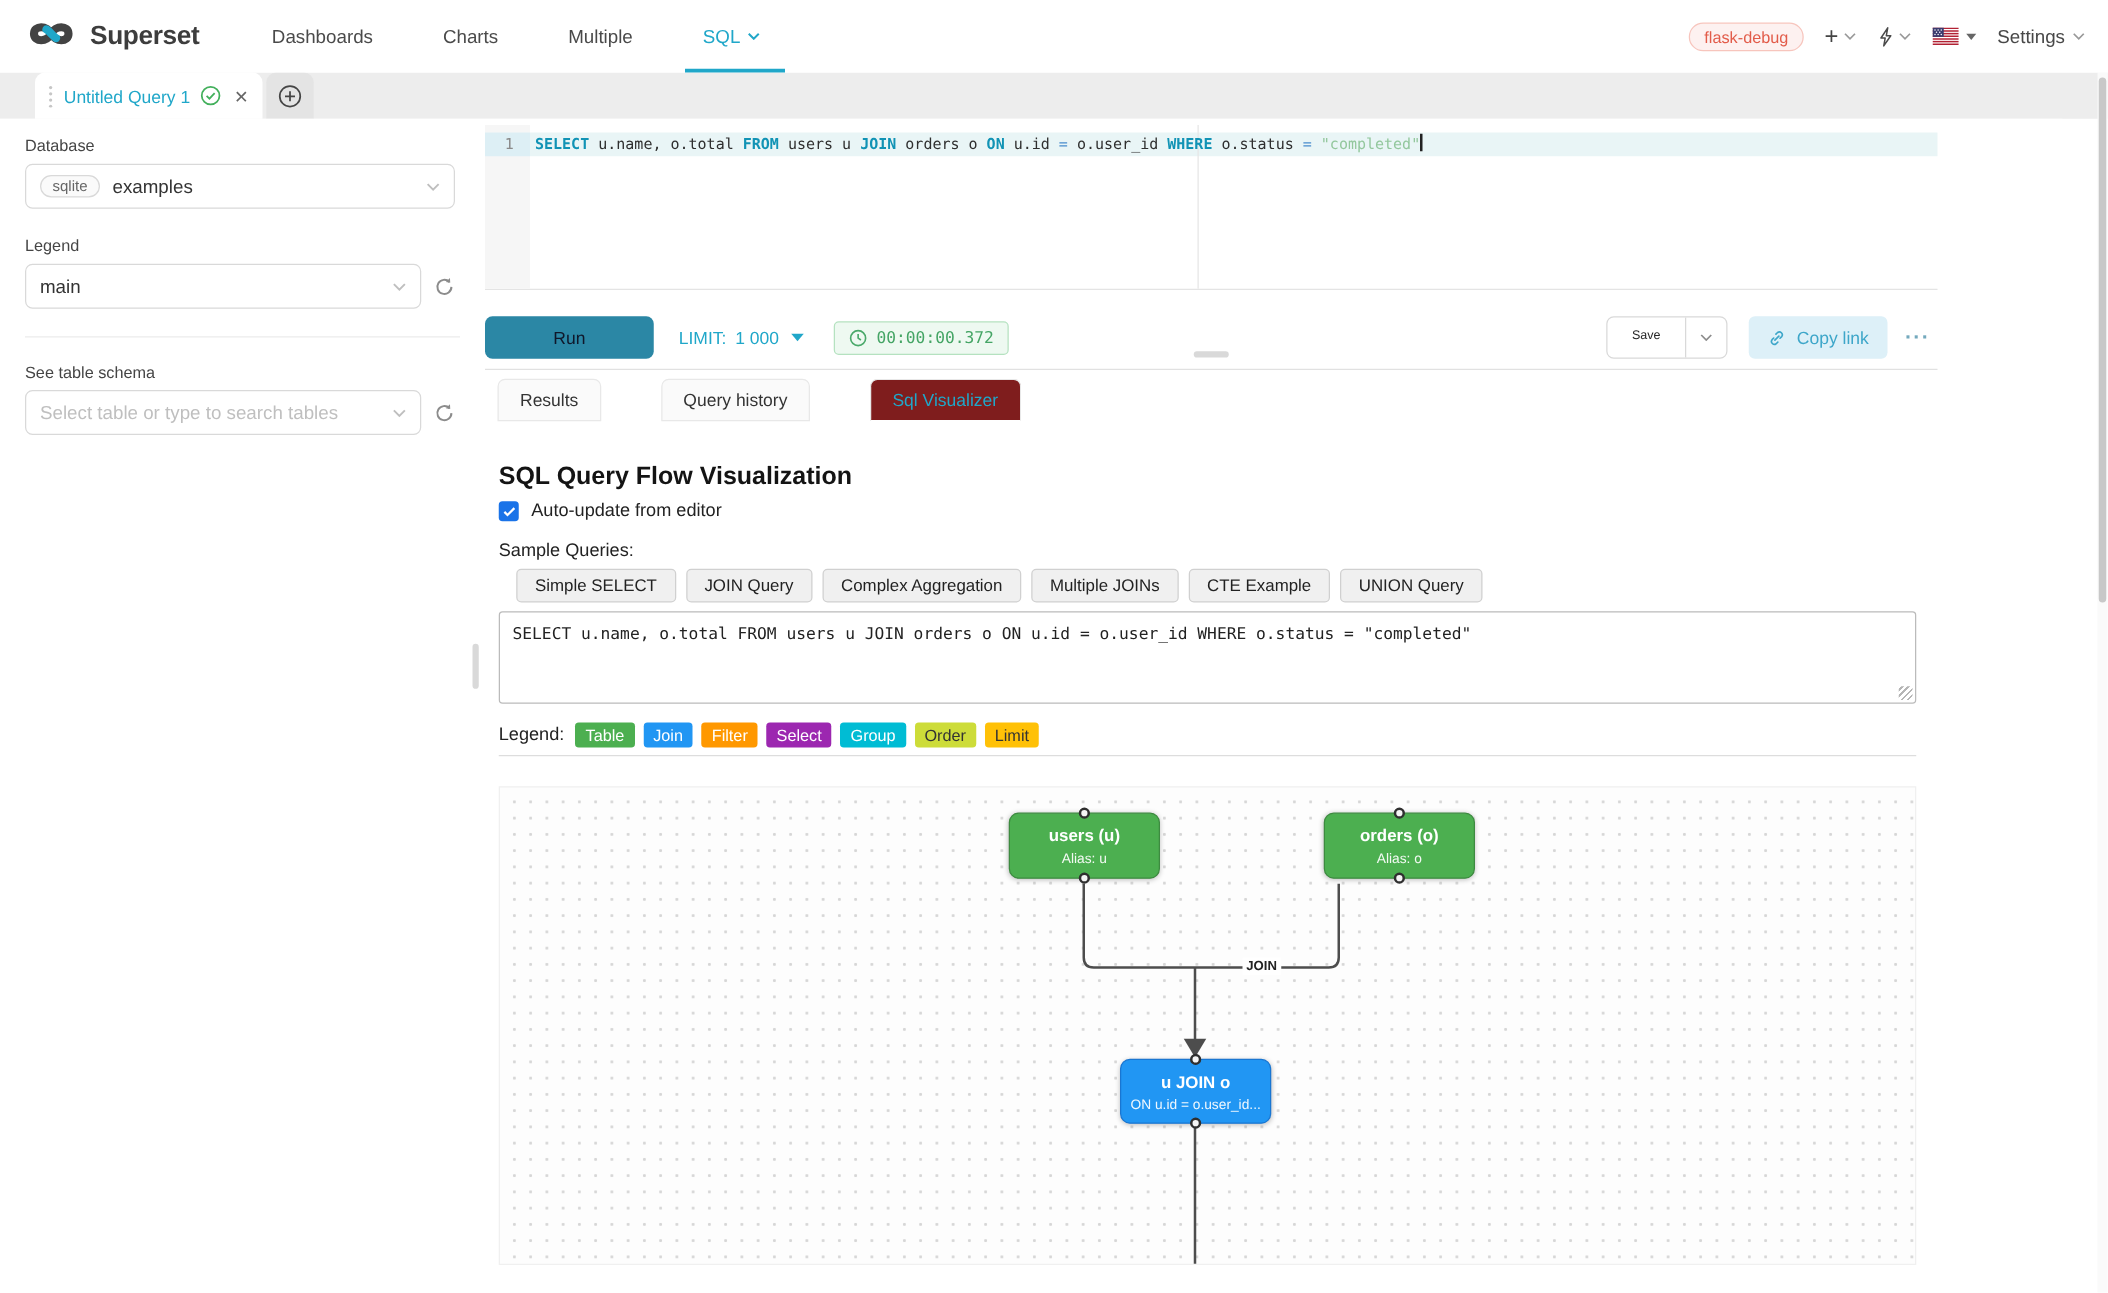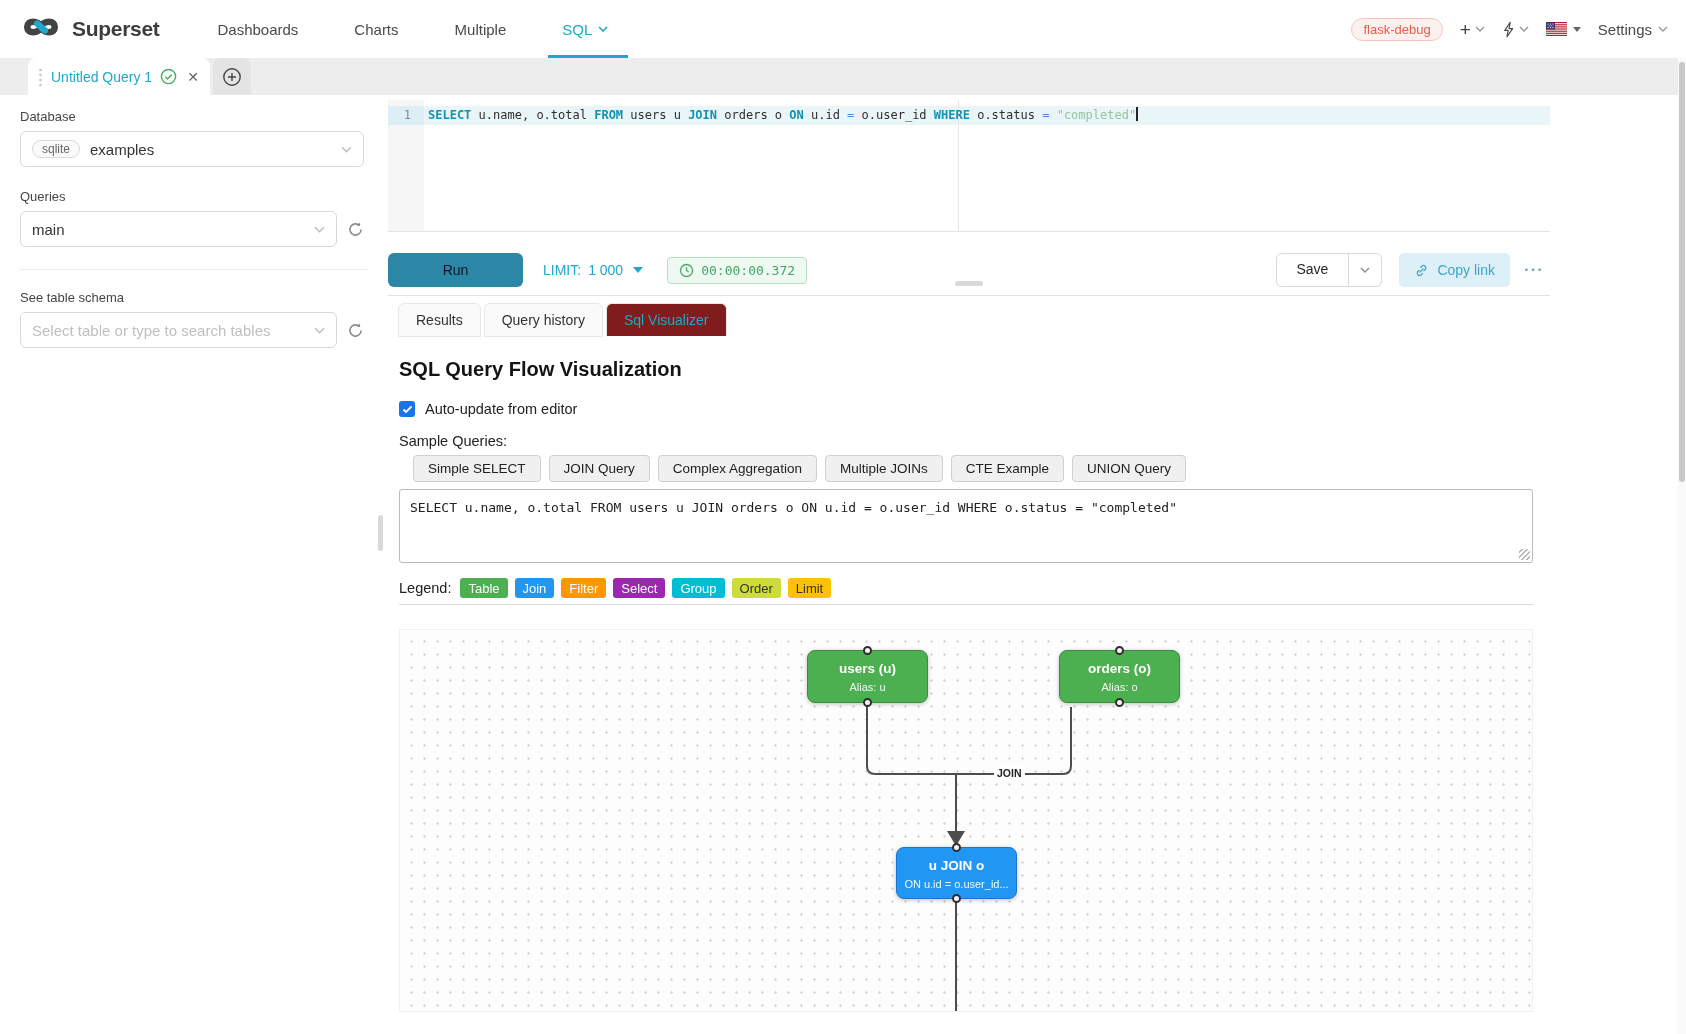--- a/index.html
+++ b/index.html
@@ -79,42 +79,42 @@
   .limit { margin-left:20px; display:flex; align-items:center; gap:7px; cursor:pointer; }
   .limit-label, .limit-value { font-size:14px; color:#20a7c9; }
   .limit-caret { width:0; height:0; border-left:5px solid transparent; border-right:5px solid transparent;
                  border-top:6px solid #20a7c9; margin-left:3px; }
   .timer { margin-left:24px; display:flex; align-items:center; gap:7px; background:#eef9f1;
            border:1px solid #b5e2c0; border-radius:4px; padding:5px 11px; }
   .timer-text { font-family:"DejaVu Sans Mono", monospace; font-size:13px; color:#45a565; }
   .tb-spacer { flex:1; }
   .save-group { display:flex; align-items:center; height:34px; border:1px solid #d9d9d9;
                 border-radius:6px; overflow:hidden; background:#fff; }
-  .save-main { padding:0 20px; font-size:14px; color:#262626; height:34px; line-height:32px; cursor:pointer; }
+  .save-main { padding:0 20px; font-size:10px; color:#262626; height:34px; line-height:32px; cursor:pointer; }
   .save-caret { width:33px; height:34px; border-left:1px solid #d9d9d9; display:flex;
                 align-items:center; justify-content:center; color:#8c8c8c; cursor:pointer; }
   .copylink-btn { margin-left:17px; height:34px; border:none; border-radius:5px; background:#ddf0f8;
                   color:#3da6c9; font-size:14px; display:flex; align-items:center; gap:8px;
                   padding:0 15px; cursor:pointer; }
   .more-dots { margin-left:14px; margin-right:6px; color:#74a9bd; font-size:17px; font-weight:bold;
                letter-spacing:1px; cursor:pointer; }
 
   
   .pane-divider { position:absolute; left:0; top:200px; width:1162px; height:1px; background:#e1e1e1; }
   .pane-grip { position:absolute; left:567px; top:186px; width:28px; height:5px; border-radius:3px;
                background:#d9d9d9; cursor:row-resize; }
 
   
-  .rtabs { position:absolute; left:10px; top:208px; display:flex; }
+  .rtabs { position:absolute; left:10px; top:208px; display:flex;gap:45px; }
   .rtab { border:1px solid #e8e8e8; background:#fafafa; border-radius:6px 6px 0 0; padding:8px 17px;
           font-size:14px; color:#333; margin-right:3px; cursor:pointer; }
   .rtab.active { background:#7f1d1d; color:#20a7c9; border-bottom-color:#fff; }
 
   
-  .vz-title { position:absolute; left:11px; top:263px; font-size:20px; font-weight:bold; color:#141414; }
+  .vz-title { position:absolute; left:11px; top:275px; font-size:20px; font-weight:bold; color:#141414; }
   .vz-autoupdate { position:absolute; left:11px; top:306px; display:flex; align-items:center; gap:10px; }
   .checkbox { width:16px; height:16px; border-radius:3px; background:#1a73e8; display:flex;
               align-items:center; justify-content:center; cursor:pointer; }
   .checkbox svg { display:block; }
   .vz-autoupdate-label { font-size:14.5px; color:#222; }
   .vz-samples-label { position:absolute; left:11px; top:338px; font-size:14.5px; color:#222; }
   .vz-sample-btns { position:absolute; left:25px; top:360px; display:flex; gap:8px;border-radius:12px; }
   .sample-btn { background:#f0f0f0; border:1px solid #d0d0d0; border-radius:4px; padding:5px 14px;
                 font-size:13.5px; color:#222; cursor:pointer; font-family:"Liberation Sans",sans-serif; }
   .vz-textarea-wrap { position:absolute; left:11px; top:394px; width:1134px; height:74px; }
@@ -260,21 +260,21 @@
   <div class="sb-row">
     <div class="select">
       <span class="engine-pill">sqlite</span>
       <span class="sel-text">examples</span>
       <svg width="11" height="7" viewBox="0 0 10 6">
           <path d="M1 1l4 4 4-4" stroke="#bfbfbf" stroke-width="1.4" fill="none"></path>
         </svg>
     </div>
   </div>
 
-  <div class="sb-label">Queries</div>
+  <div class="sb-label">Legend</div>
   <div class="sb-row">
     <div class="select">
       <span class="sel-text">main</span>
       <svg width="11" height="7" viewBox="0 0 10 6">
           <path d="M1 1l4 4 4-4" stroke="#bfbfbf" stroke-width="1.4" fill="none"></path>
         </svg>
     </div>
     <svg width="17" height="17" viewBox="0 0 16 16">
       <path d="M13.3 8a5.3 5.3 0 1 1-1.5-3.7" fill="none" stroke="#8c8c8c" stroke-width="1.5"></path>
       <path d="M12.2 1.4 12.4 4.8 9.1 4.4z" fill="#8c8c8c"></path>

